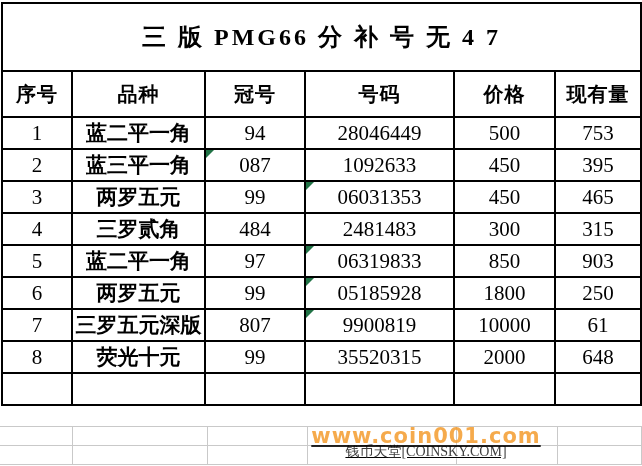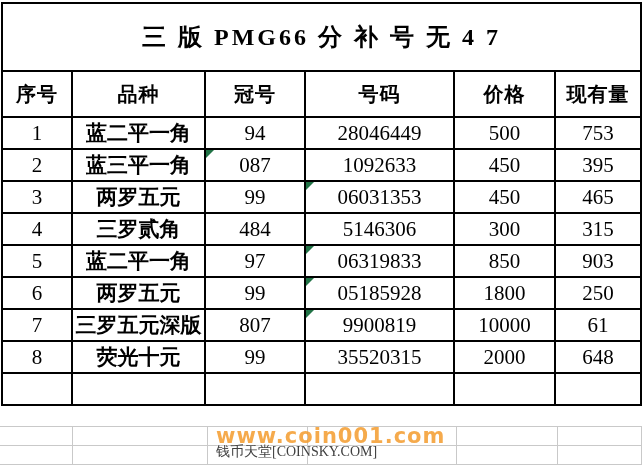--- a/index.html
+++ b/index.html
@@ -68,22 +68,23 @@
     height:18px;
     border:1px solid #c9c9c9;
     border-left:none;
     padding:0;
   }
   table.grid td.first{border-left:none;}
   .watermark{
     position:absolute;
     right:6px;top:426px;
     width:420px;
-    text-align:left;
+    text-align:center;
     pointer-events:none;
+    text-decoration:underline;
   }
   .wm-site{
     font-family:"DejaVu Sans","Liberation Sans",sans-serif;
     font-weight:bold;
     font-size:21px;
     letter-spacing:1px;
     color:#f49c2d;
     opacity:0.85;
     line-height:20px;
   }
@@ -147,21 +148,21 @@
         <td class="num-cell">99</td>
         <td class="num-cell"><span class="tri"></span>06031353</td>
         <td class="num-cell">450</td>
         <td class="num-cell">465</td>
       </tr>
 
       <tr class="data-row">
         <td class="num-cell">4</td>
         <td class="name-cell">三罗贰角</td>
         <td class="num-cell">484</td>
-        <td class="num-cell">5146306</td>
+        <td class="num-cell">2481483</td>
         <td class="num-cell">300</td>
         <td class="num-cell">315</td>
       </tr>
 
       <tr class="data-row">
         <td class="num-cell">5</td>
         <td class="name-cell">蓝二平一角</td>
         <td class="num-cell">97</td>
         <td class="num-cell"><span class="tri"></span>06319833</td>
         <td class="num-cell">850</td>

